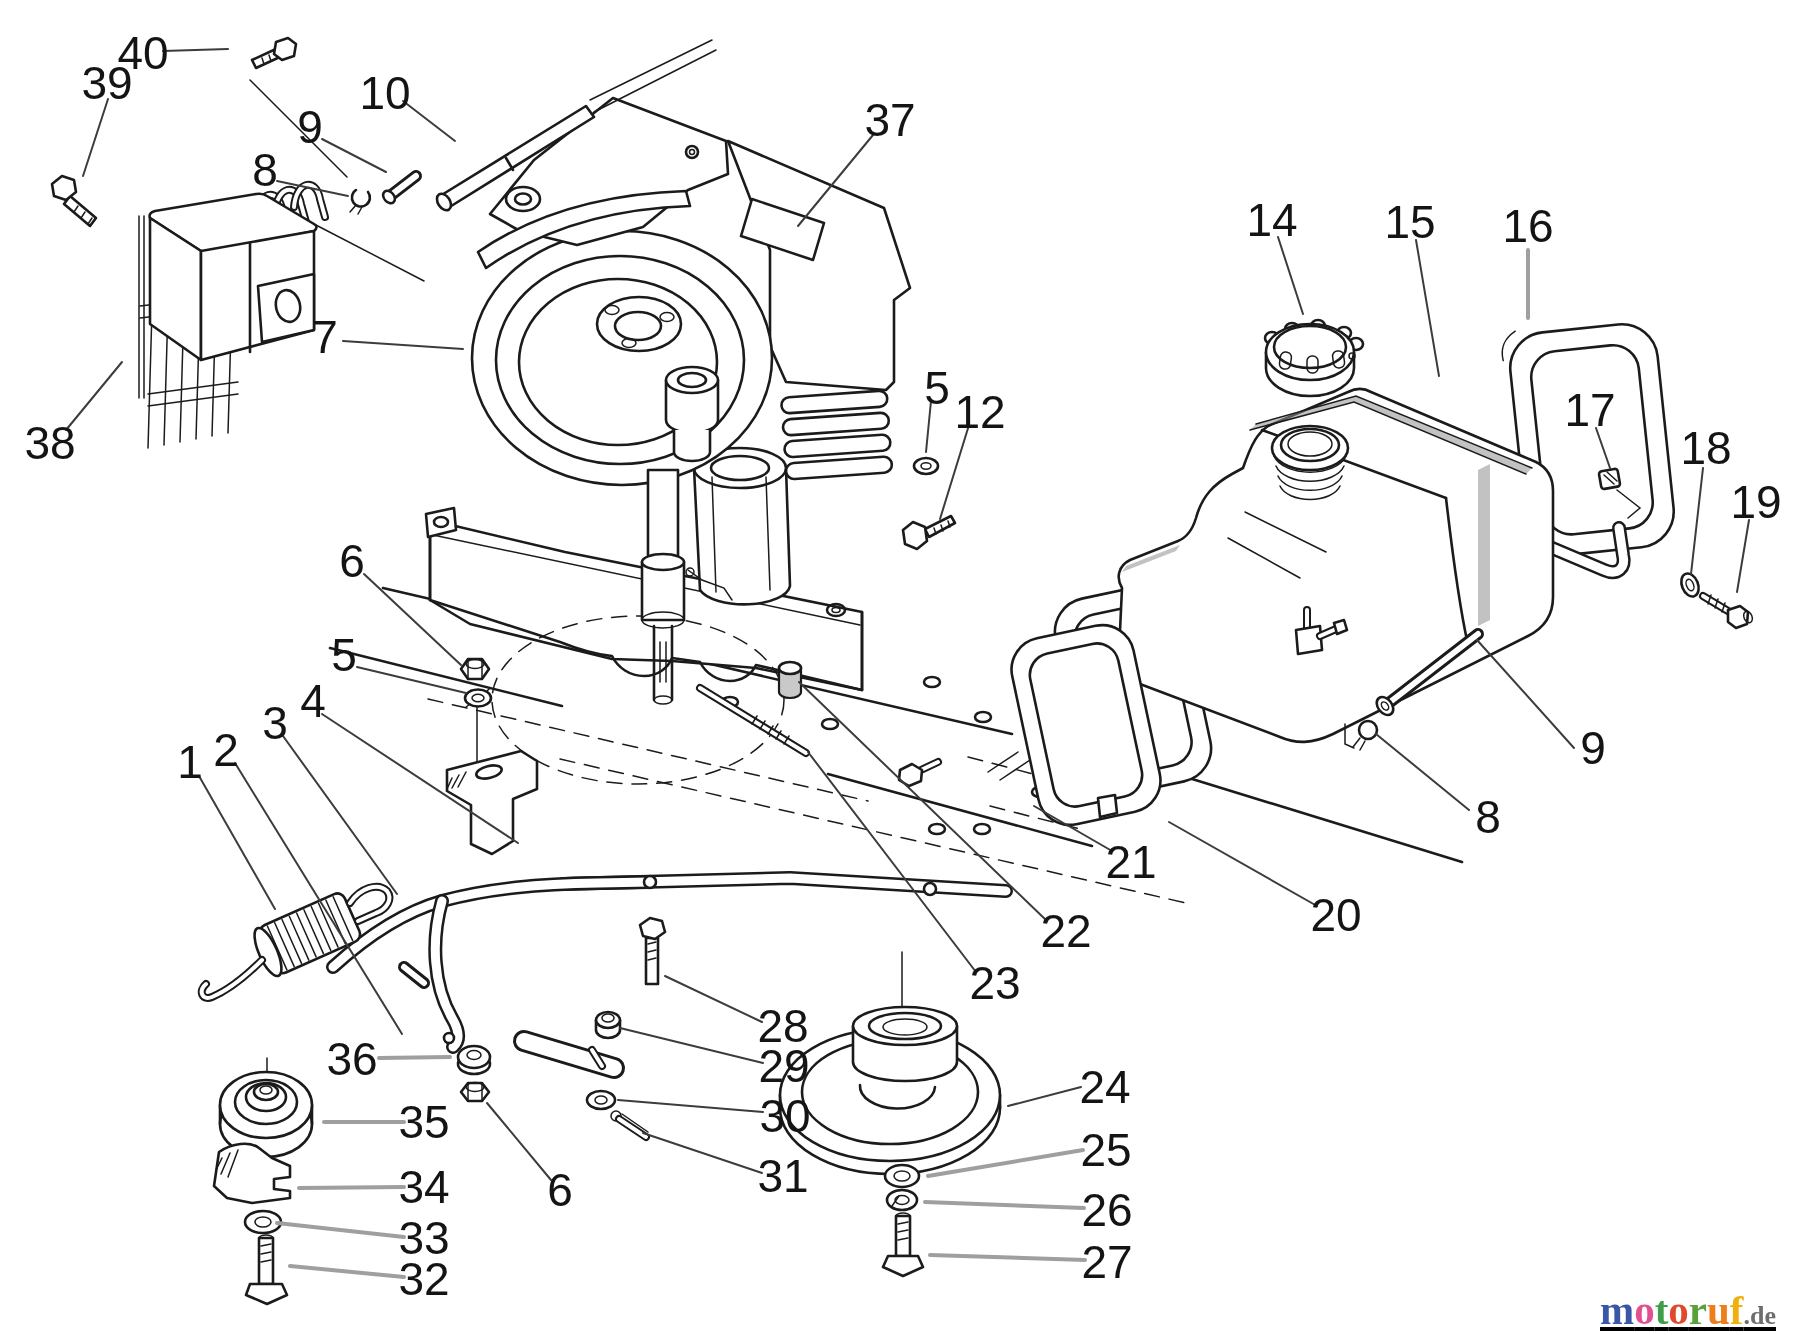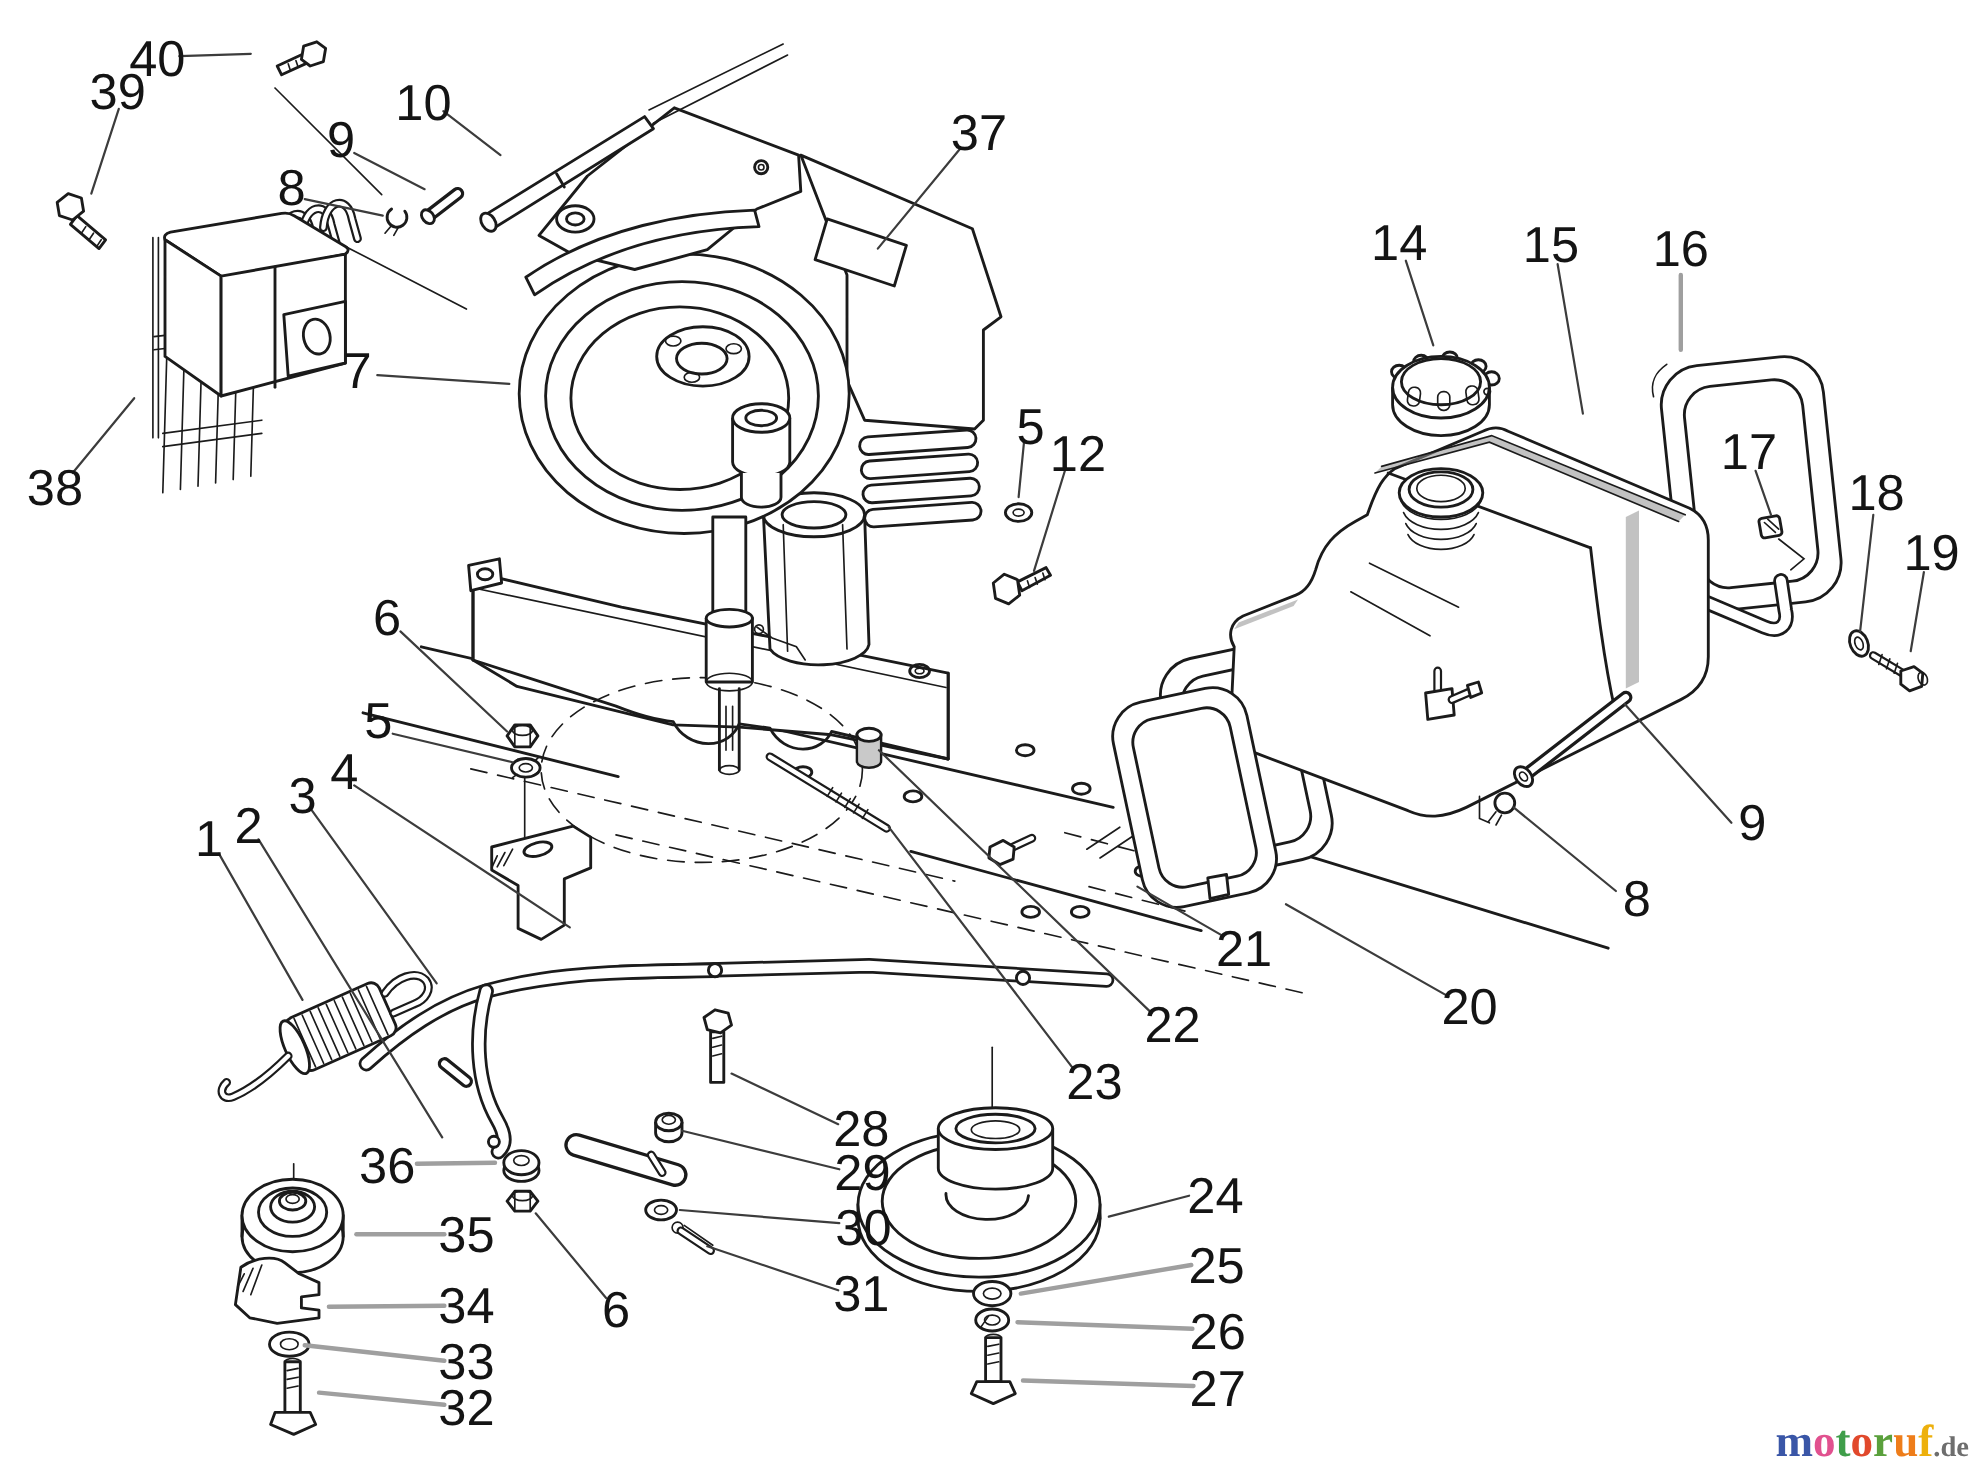--- a/index.html
+++ b/index.html
@@ -16,22 +16,22 @@
   .b22{fill:none;stroke:#1b1b1b;stroke-width:22;stroke-linecap:round}
   .w16{fill:none;stroke:#fff;stroke-width:16;stroke-linecap:round}
   .b12{fill:none;stroke:#1b1b1b;stroke-width:12;stroke-linecap:round}
   .w6 {fill:none;stroke:#fff;stroke-width:6;stroke-linecap:round}
   .ld {fill:none;stroke:#3c3c3c;stroke-width:2;stroke-linecap:round}
   .lg {fill:none;stroke:#9f9f9f;stroke-width:4;stroke-linecap:round}
   .dsh{stroke-dasharray:15 10}
   .gr {fill:#c9c9c9;stroke:#1b1b1b;stroke-width:2.2}
   .bandfill{fill:#8f8f8f;opacity:.55;stroke:none}
   .callout{font-family:"Liberation Sans",sans-serif;font-size:46px;fill:#141414;text-anchor:middle}
-  #watermark{position:absolute;right:10px;bottom:4px;font-family:"Liberation Serif",serif;
-             font-weight:bold;font-size:41px;line-height:1;white-space:nowrap;}
+  #watermark{position:absolute;right:24px;bottom:4px;font-family:"Liberation Serif",serif;
+             font-weight:bold;font-size:41px;line-height:1;white-space:nowrap;text-decoration:underline;}
   #watermark .wm-suffix{font-size:26px;font-weight:bold;}
 </style>
 </head>
 <body>
 
 <div id="stage">
 <svg id="diagram-svg" width="1800" height="1335" viewBox="0 0 1800 1335">
 
   <g>
     <path class="o" d="M383,588 L1012,734"></path>

